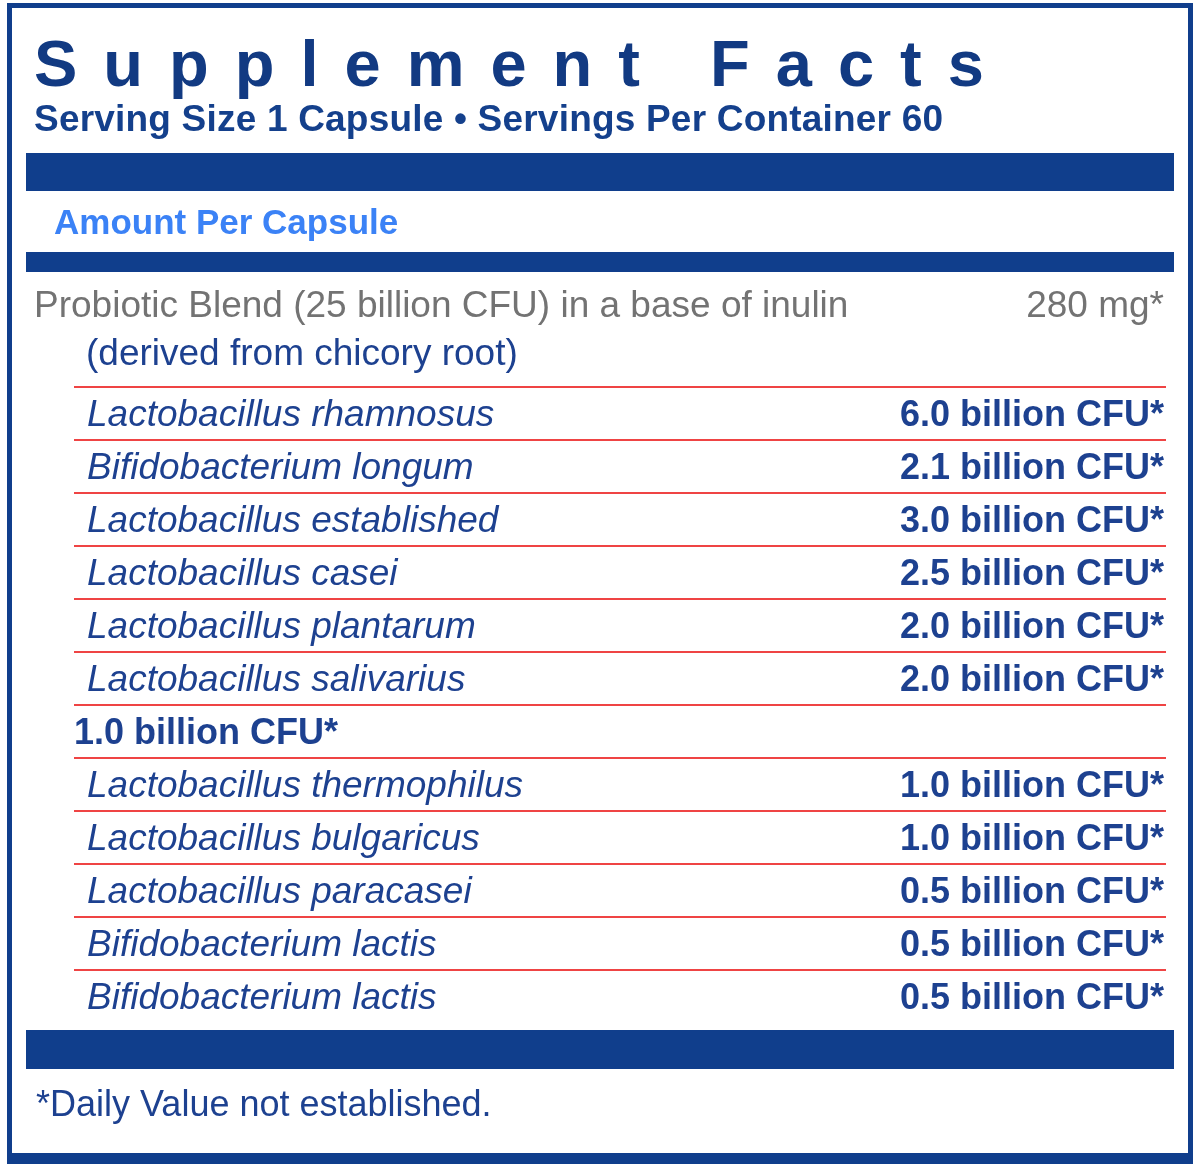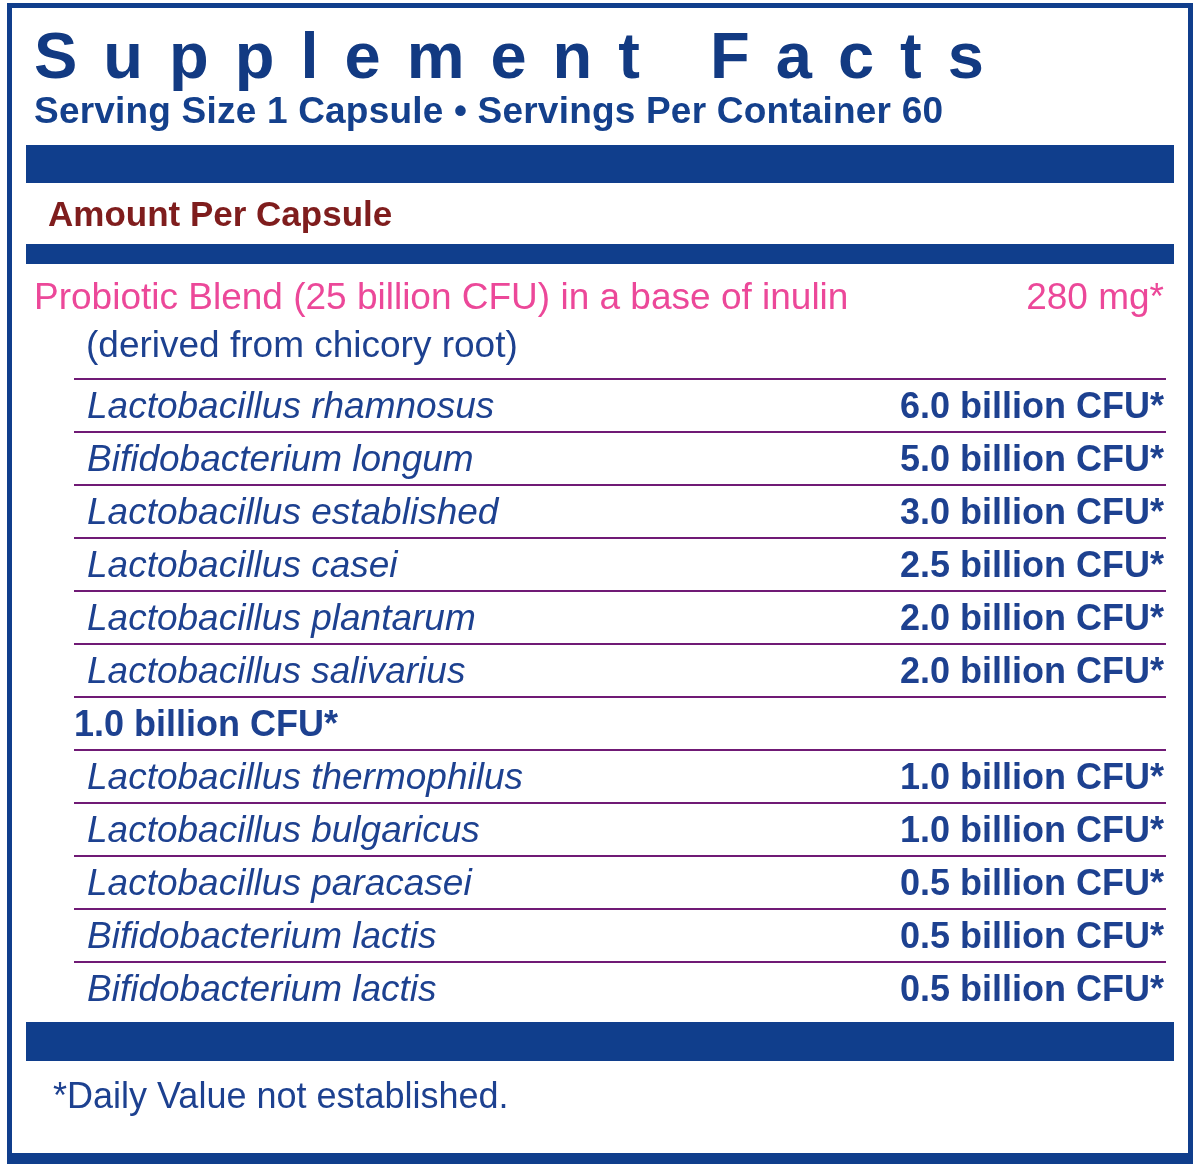--- a/index.html
+++ b/index.html
@@ -22,88 +22,88 @@
     padding: 6px 22px 0 22px;
     background: #ffffff;
     overflow: hidden;
   }
   .sf-title {
     color: #123a82;
     font-size: 65px;
     font-weight: bold;
     letter-spacing: 26px;
     line-height: 1.05;
-    margin-top: 8px;
+    margin-top: 16px;
     white-space: nowrap;
   }
   .serving-line {
     color: #14408c;
     font-size: 37px;
     font-weight: bold;
     margin-top: 0;
     letter-spacing: 0.2px;
   }
   .navy-bar {
     background: #103e8c;
     margin-left: -8px;
     margin-right: -8px;
   }
   .bar-thick { height: 38px; margin-top: 13px; }
   .bar-thin  { height: 20px; margin-top: 10px; }
   .bar-footer { height: 39px; margin-top: 8px; }
   .amount-header {
-    color: #7f1d1d;
+    color: #3b82f6;
     font-size: 35px;
     font-weight: bold;
-    margin: 11px 0 0 14px;
+    margin: 11px 0 0 20px;
   }
   .blend-section { margin-top: 12px; }
   .blend-row {
     display: flex;
     justify-content: space-between;
     align-items: center;
-    color: #ec4899;
+    color: #737373;
     font-size: 37px;
   }
   .blend-amount { white-space: nowrap; padding-right: 2px; }
   .blend-sub {
     color: #1d4190;
     font-size: 37px;
     margin: 6px 0 0 52px;
   }
   .ingredient-rows { margin-top: 12px; }
   .ingredient-row {
     display: flex;
     justify-content: space-between;
     align-items: center;
     box-sizing: border-box;
     height: 53px;
     margin-left: 40px;
-    border-top: 2px solid #701a75;
+    border-top: 2px solid #ef4444;
     box-shadow: 0 -3px 0 rgba(120, 136, 180, 0.35) inset;
     box-shadow: none;
   }
   .ingredient-row::before { content: none; }
   .ingredient-name {
     font-style: italic;
     color: #1d4190;
     font-size: 37px;
     padding-left: 13px;
   }
   .ingredient-amount {
     color: #1d4190;
     font-size: 36px;
     white-space: nowrap;
     padding-right: 2px;
     font-weight: bold;
   }
   .footnote {
     color: #1d4190;
     font-size: 36px;
-    margin: 14px 0 0 19px;
+    margin: 14px 0 0 2px;
   }
 </style>
 </head>
 <body>
 
 <div class="label-frame">
 
   <div class="sf-title">Supplement Facts</div>
 
   <div class="serving-line">Serving Size 1 Capsule • Servings Per Container 60</div>
@@ -122,21 +122,21 @@
     <div class="blend-sub">(derived from chicory root)</div>
   </div>
 
   <div class="ingredient-rows">
     <div class="ingredient-row">
       <span class="ingredient-name">Lactobacillus rhamnosus</span>
       <span class="ingredient-amount">6.0 billion CFU*</span>
     </div>
     <div class="ingredient-row">
       <span class="ingredient-name">Bifidobacterium longum</span>
-      <span class="ingredient-amount">5.0 billion CFU*</span>
+      <span class="ingredient-amount">2.1 billion CFU*</span>
     </div>
     <div class="ingredient-row">
       <span class="ingredient-name">Lactobacillus established</span>
       <span class="ingredient-amount">3.0 billion CFU*</span>
     </div>
     <div class="ingredient-row">
       <span class="ingredient-name">Lactobacillus casei</span>
       <span class="ingredient-amount">2.5 billion CFU*</span>
     </div>
     <div class="ingredient-row">

